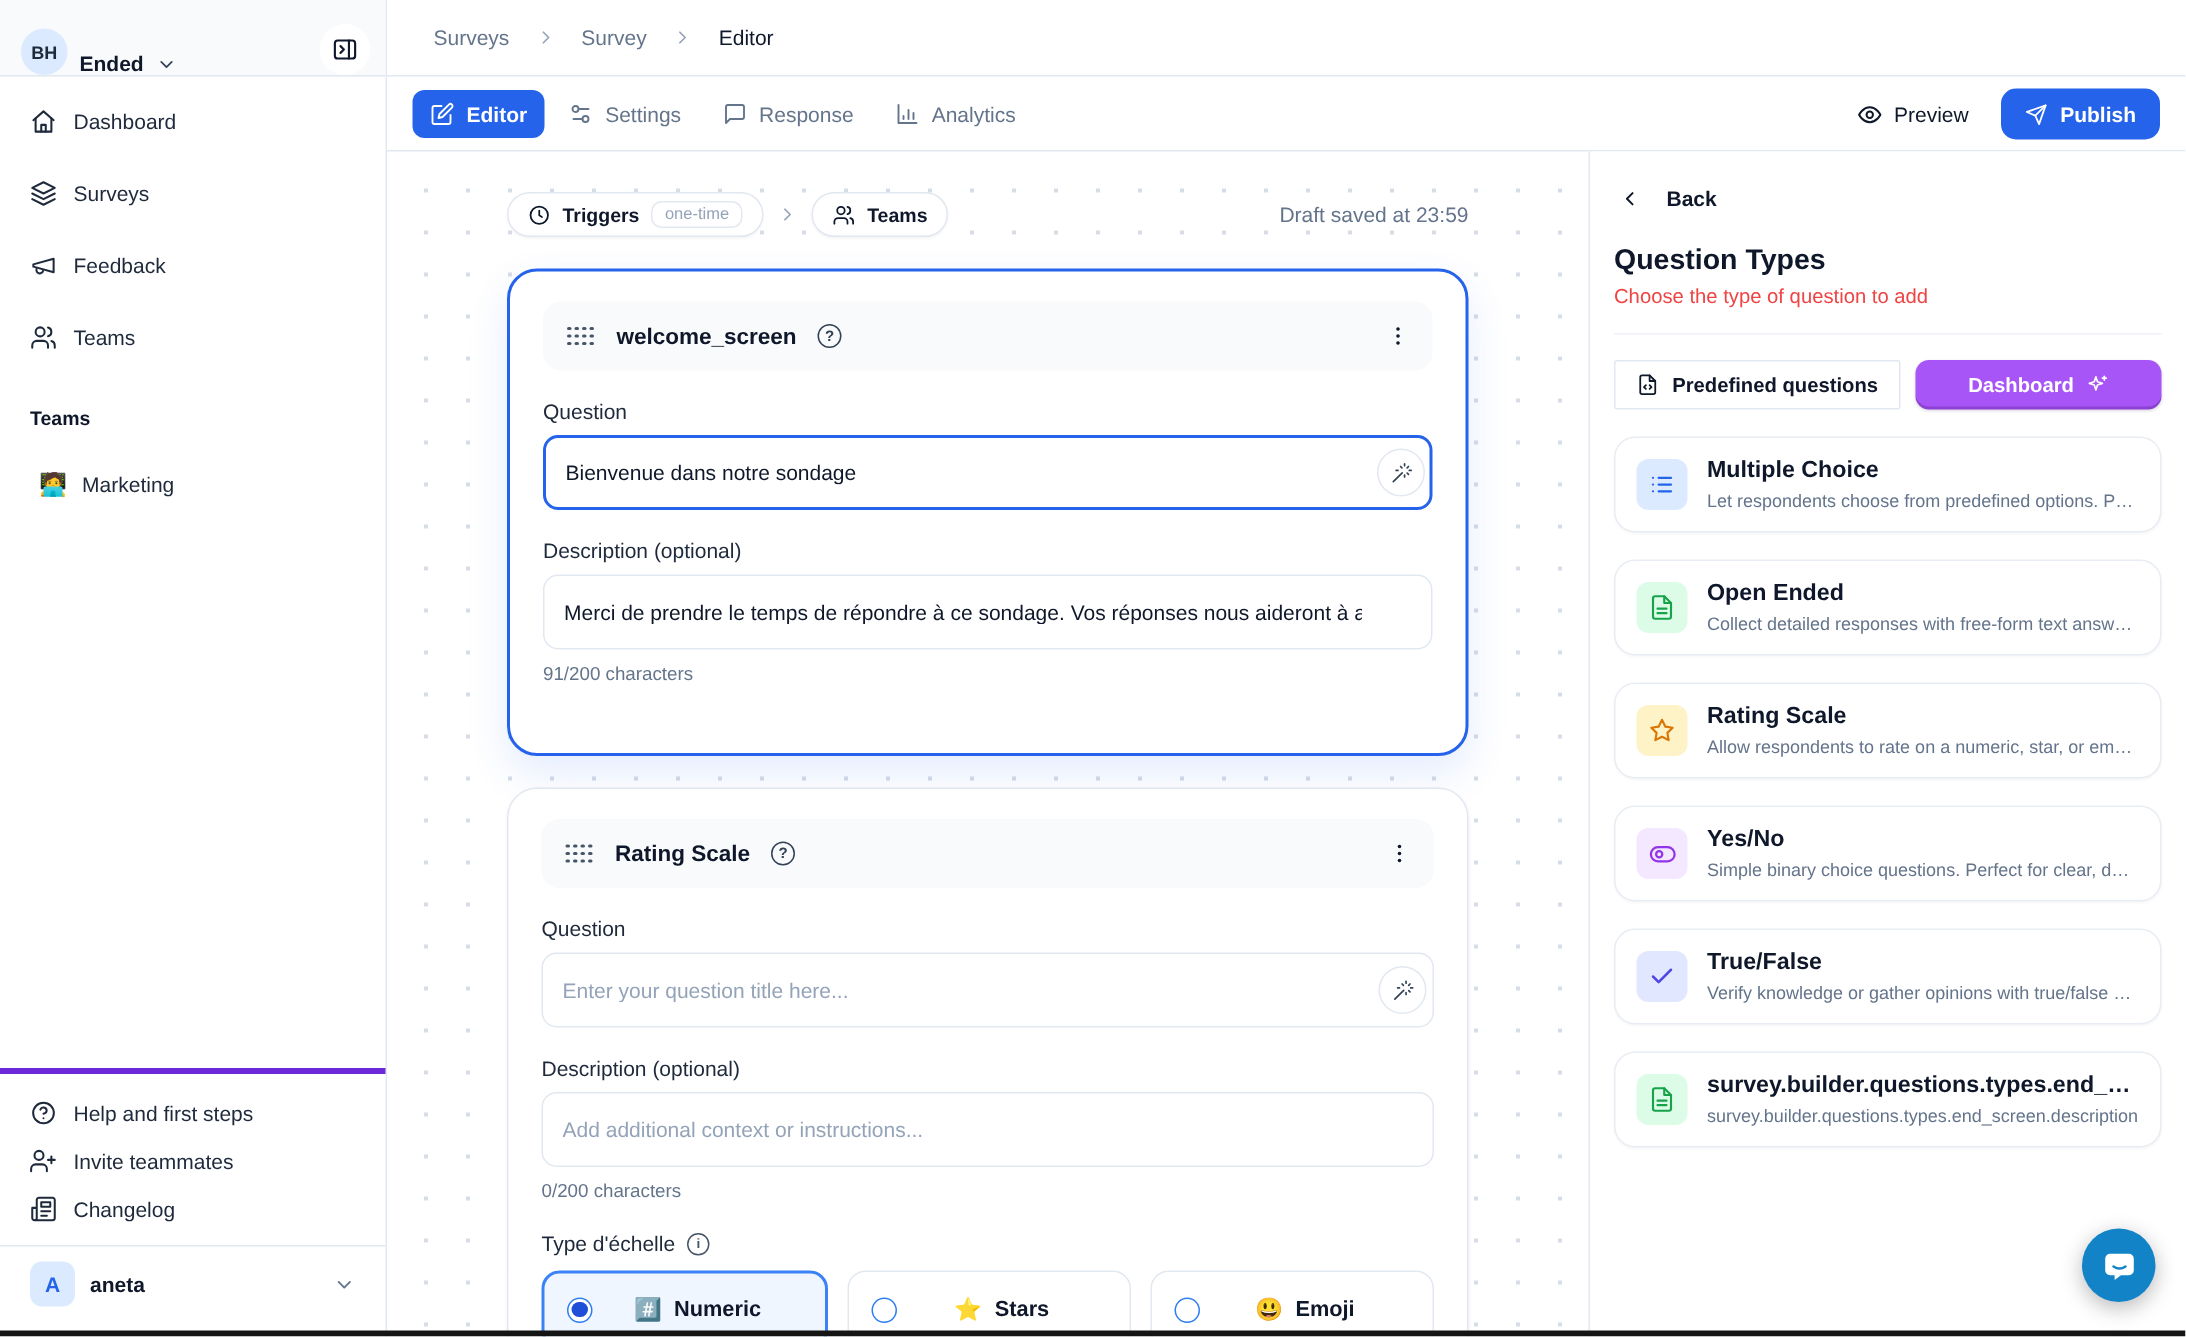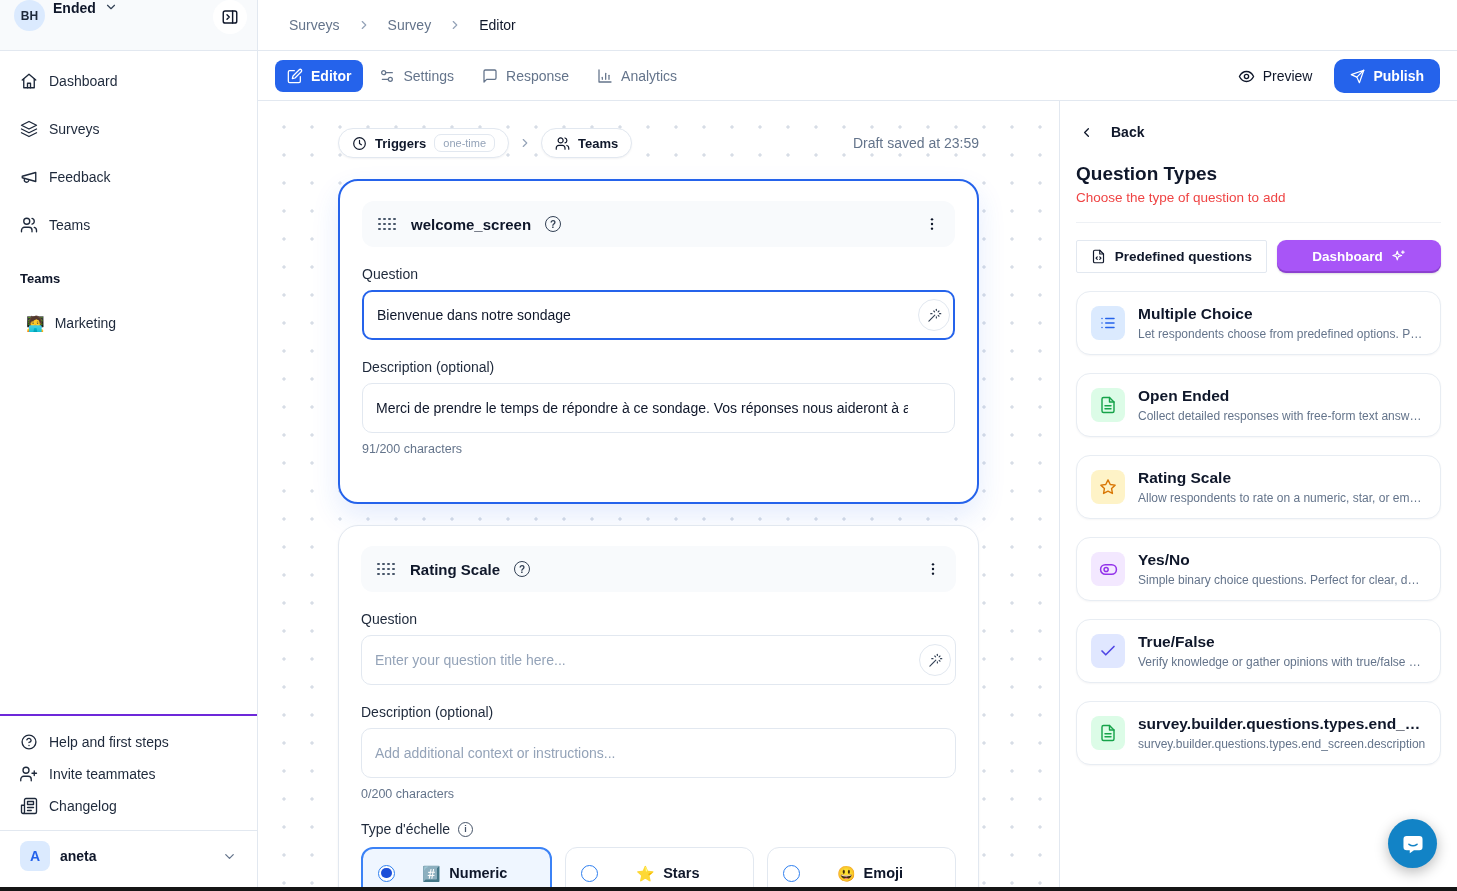--- a/index.html
+++ b/index.html
@@ -7,34 +7,34 @@
   body {
     position:relative; overflow:hidden; background:#fff;
     font-family:"Liberation Sans", sans-serif; color:#0f172a;
   }
   svg { display:block; }
 
   
   .sidebar { position:absolute; left:0; top:0; width:258px; height:100%;
     background:#fff; border-right:1px solid #e2e8f0; display:flex; flex-direction:column; z-index:5;}
   .sidebar-top { height:51px; flex:none; background:#f8fafc; border-bottom:1px solid #e2e8f0;
-    display:flex; align-items:flex-start; gap:8px; padding:0 10px 0 14px; }
+    display:flex; align-items:flex-end; gap:8px; padding:0 10px 0 14px; }
   .avatar-bh { width:31px; height:31px; border-radius:50%; background:#dbeafe; color:#1e293b;
     font-size:12px; font-weight:700; display:grid; place-items:center; }
   .ws-name { font-size:14px; font-weight:600; color:#0f172a; }
   .collapse-btn { margin-left:auto; width:34px; height:34px; border-radius:50%; background:#fff;
     display:grid; place-items:center; color:#0f172a; cursor:pointer; }
   .nav { padding:14px 12px 0; display:flex; flex-direction:column; gap:16px; }
   .nav-item { display:flex; align-items:center; gap:11px; padding:7px 8px; border-radius:8px;
     font-size:14px; color:#1e293b; cursor:pointer; }
   .nav-item .ic { color:#1e293b; }
   .section-label { font-size:13px; font-weight:700; color:#0f172a; padding:14px 8px 6px 8px; }
   .team-item { display:flex; align-items:center; gap:10px; padding:7px 8px 7px 14px; font-size:14px; color:#1e293b; cursor:pointer;}
   .team-emoji { font-size:15px; line-height:1; }
-  .sidebar-footer { margin-top:auto; border-top:2px solid #6d28d9; padding:10px 12px 8px; }
+  .sidebar-footer { margin-top:auto; border-top:4px solid #6d28d9; padding:10px 12px 8px; }
   .account-row { border-top:1px solid #e2e8f0; margin:8px -12px 0; padding:10px 20px 12px;
     display:flex; align-items:center; gap:10px; cursor:pointer; }
   .avatar-a { width:30px; height:30px; border-radius:8px; background:#dbeafe; color:#2563eb;
     font-weight:700; font-size:14px; display:grid; place-items:center; }
   .account-name { font-size:14px; font-weight:600; }
   .account-chevron { margin-left:auto; color:#64748b; }
 
   
   .topbar { position:absolute; left:258px; top:0; right:0; height:51px; background:#fff;
     border-bottom:1px solid #e2e8f0; display:flex; align-items:center; gap:17px; padding-left:31px; }

